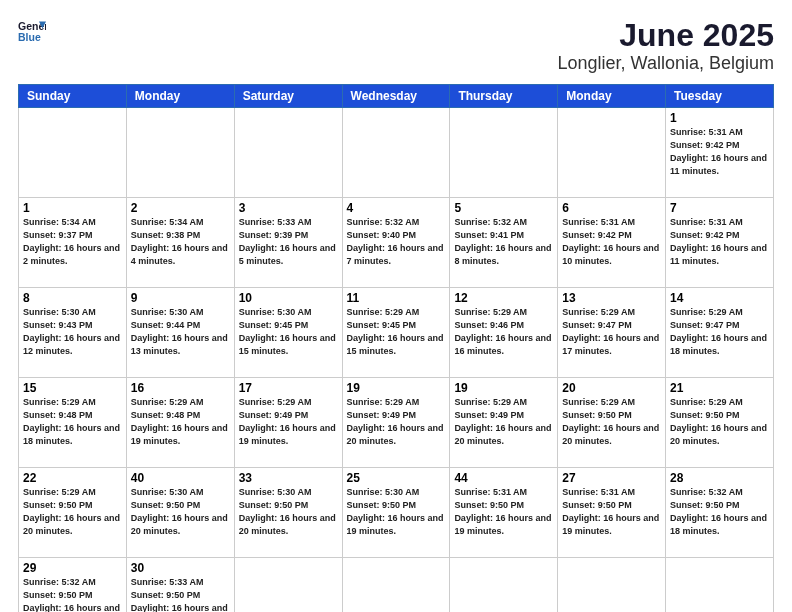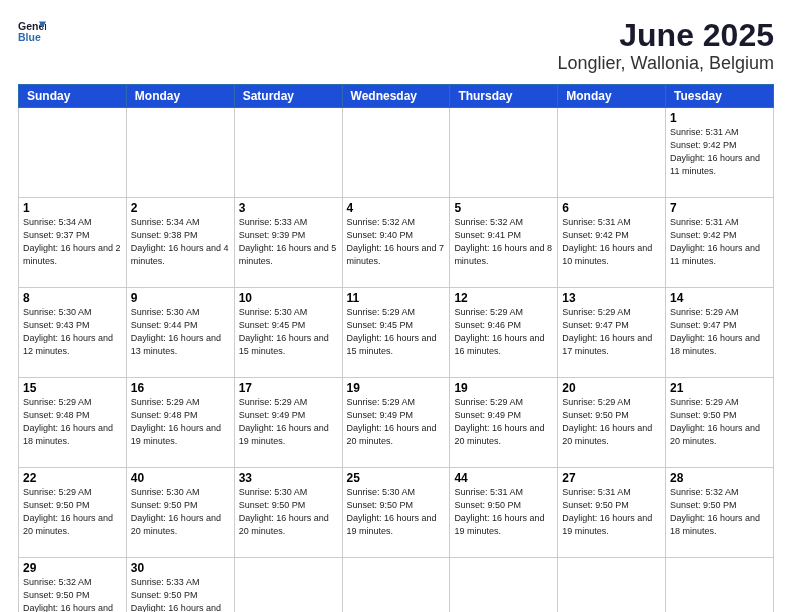--- a/index.html
+++ b/index.html
@@ -77,20 +77,21 @@
       font-size: 12px;
       font-weight: bold;
       display: block;
       margin-bottom: 1px;
       color: #000;
     }
     .day-info {
       font-size: 9px;
       line-height: 1.45;
       color: #222;
+      font-weight: bold;
     }
     .empty-cell {
       background: #f5f5f5;
     }
     table {
       width: 100%;
       border-collapse: collapse;
     }
   </style>
 </head>

